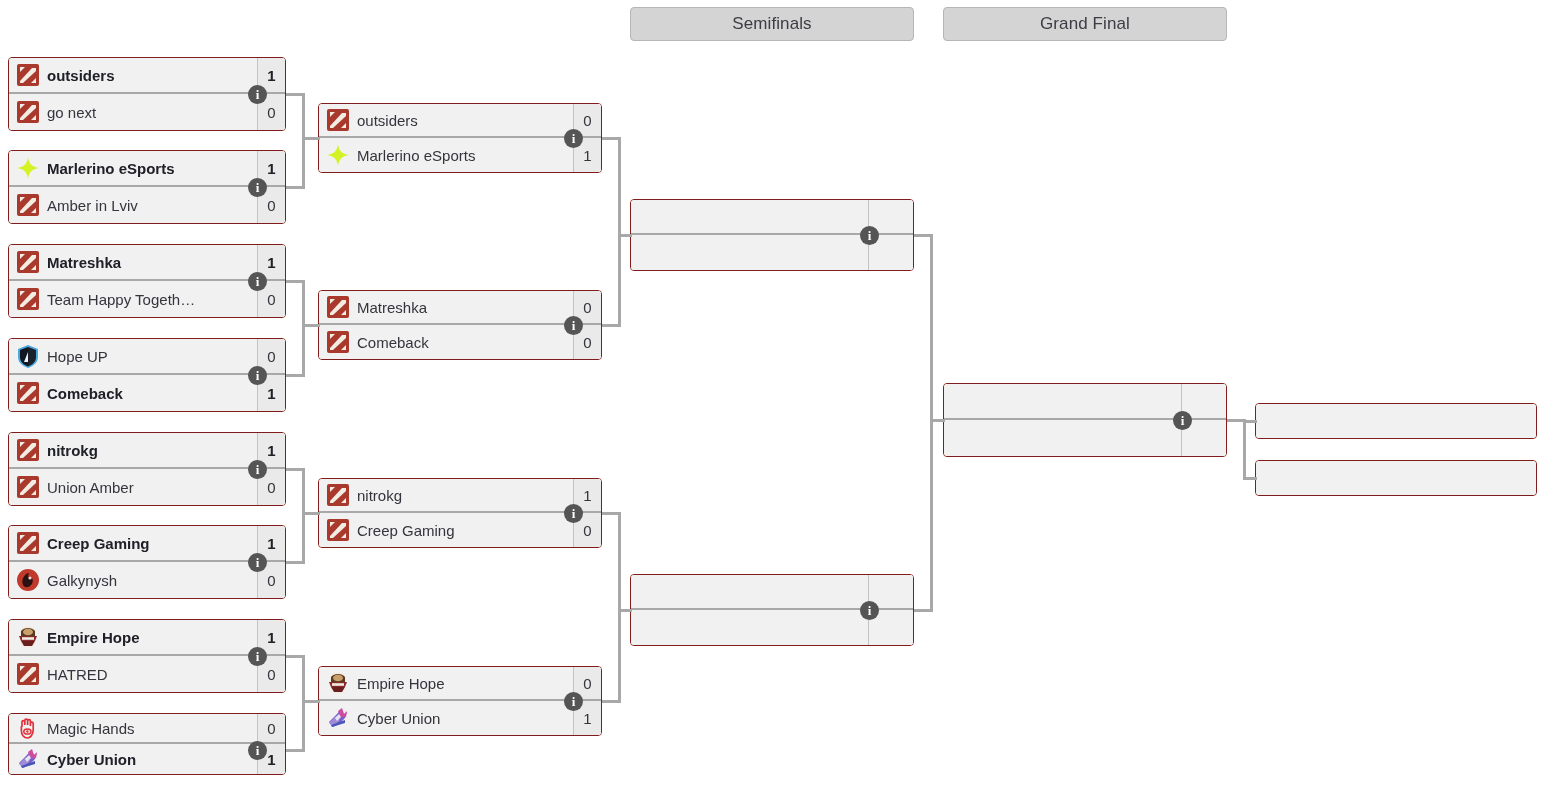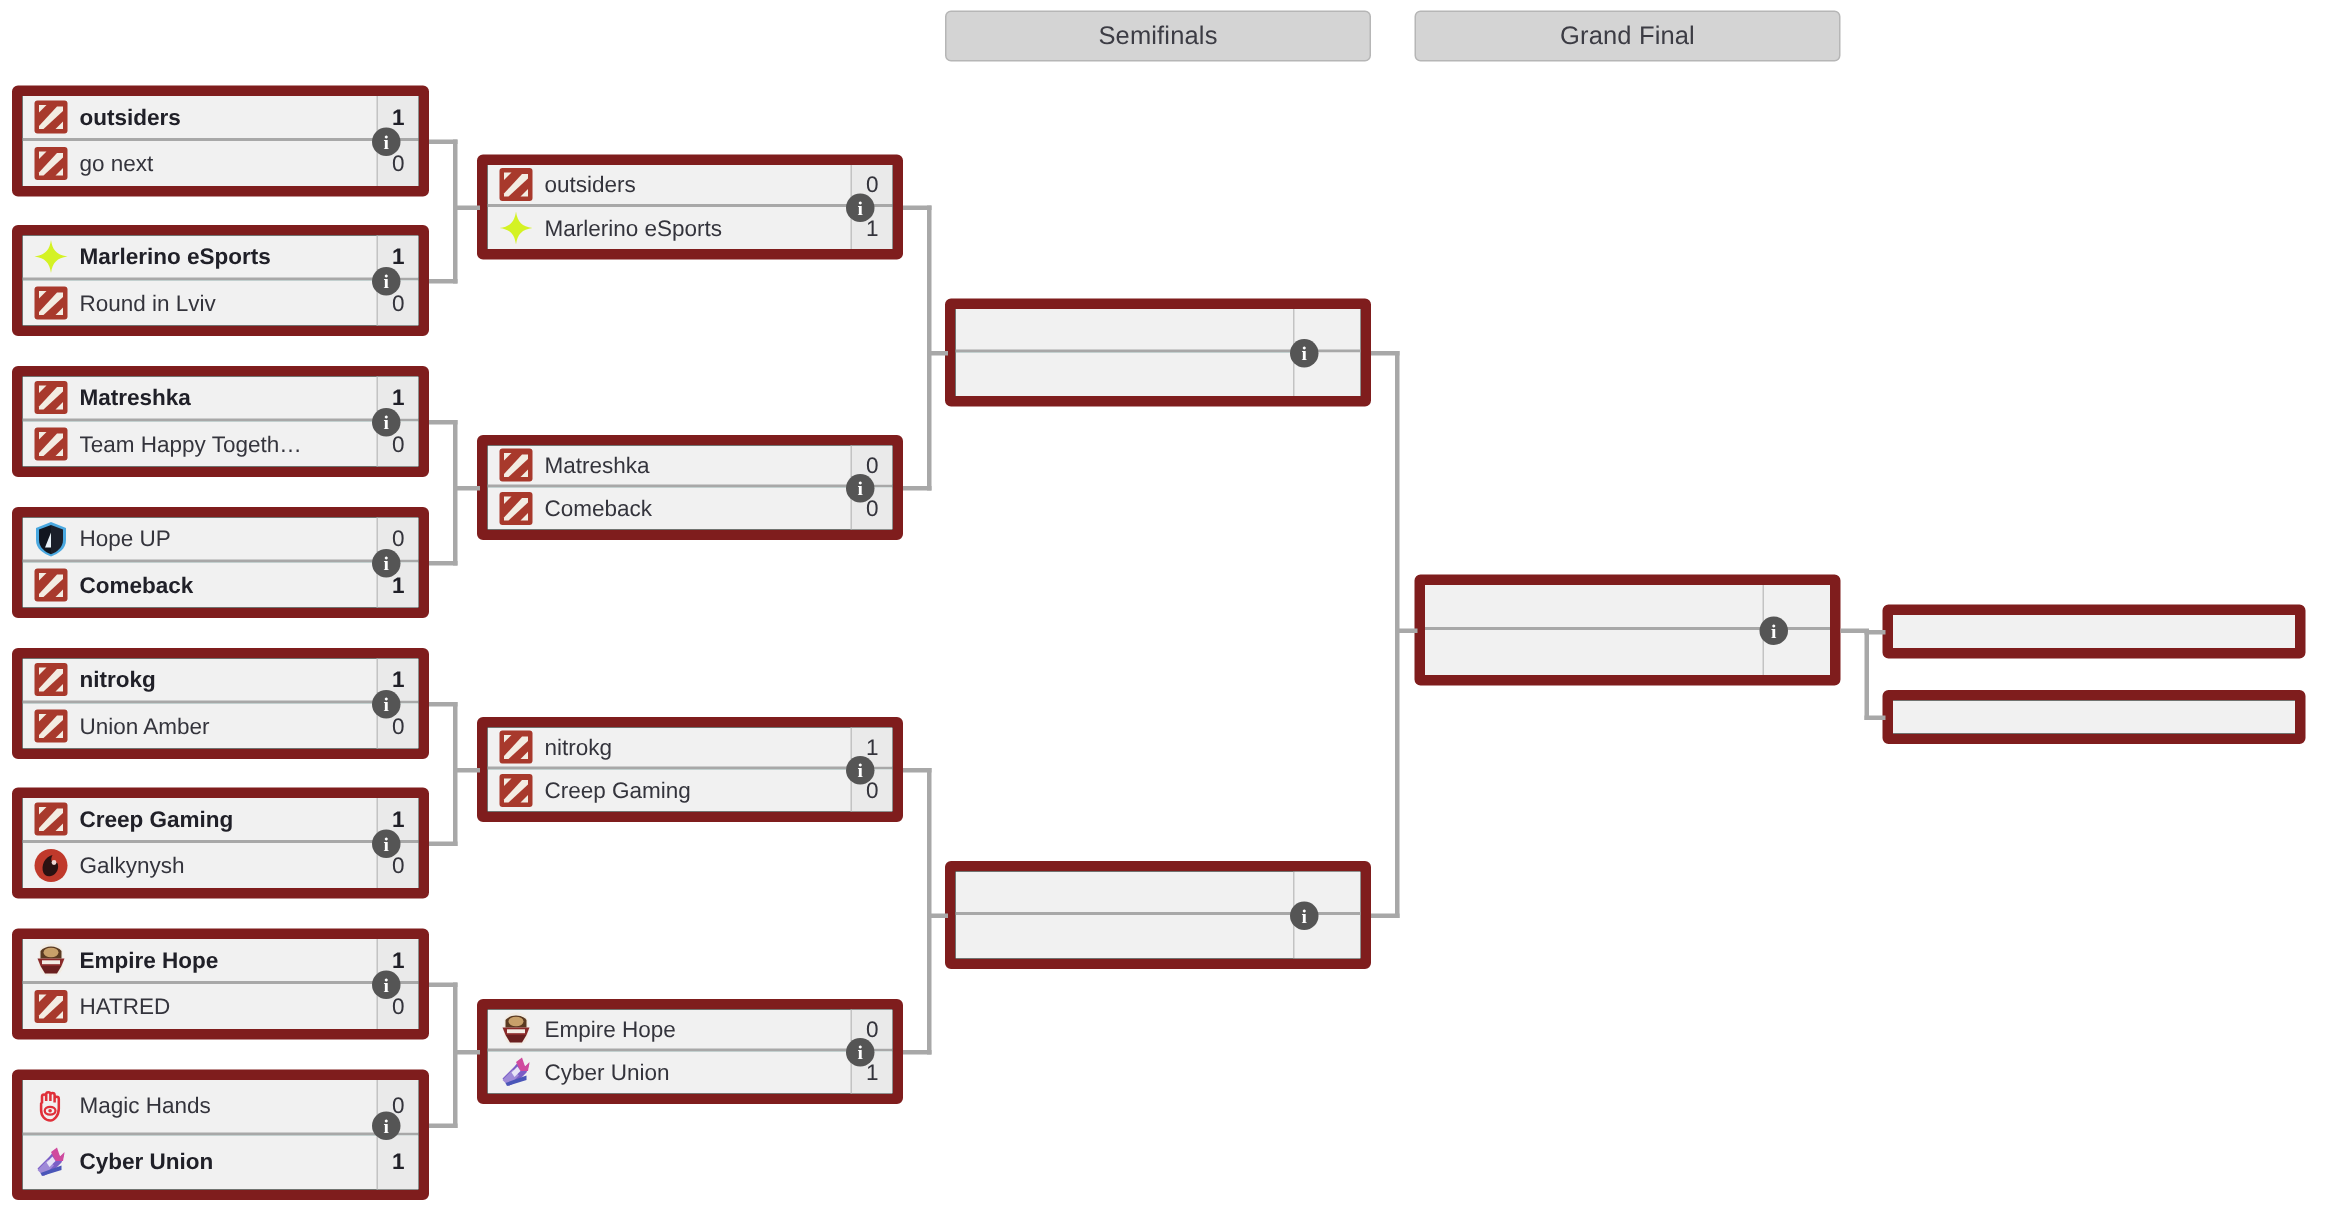--- a/index.html
+++ b/index.html
@@ -27,23 +27,23 @@
     align-items: center;
     justify-content: center;
     font-size: 17px;
     color: #3c3c44;
     letter-spacing: 0.1px;
   }
 
   
   .match {
     position: absolute;
-    border: 7px solid #7f1d1d;
+    border: 1px solid #7f1d1d;
     border-radius: 4px;
-    background: #0f766e;
+    background: #fef9c3;
     overflow: hidden;
   }
   .team-row {
     position: relative;
     display: flex;
     align-items: center;
     height: 50%;
     background: #f1f1f1;
   }
   .team-row.top { border-bottom: 2px solid #a8a8a8; }
@@ -175,21 +175,21 @@
       </div>
       <div class="team-row">
         <div class="logo-cell">
           <span class="logo"><svg width="26" height="26" viewBox="0 0 26 26">
               <rect x="2" y="2" width="22" height="22" rx="2" fill="#a8392c"></rect>
               <path d="M5 19 L17 6 L21 6 L21 9 L8 21 L5 21 Z" fill="#f3ece2"></path>
               <path d="M5 5 L10 5 L5 10 Z" fill="#f3ece2"></path>
               <path d="M21 21 L16 21 L21 16 Z" fill="#f3ece2"></path>
             </svg></span>
         </div>
-        <div class="team-name">Round in Lviv</div>
+        <div class="team-name">Amber in Lviv</div>
         <div class="score-cell" style="width: 28px; min-width: 28px;">0</div>
       </div>
     </div>
     <div class="info-badge" style="left: 248px; top: 177.5px;">i</div>
     <div class="match" style="left: 8px; top: 244px; width: 278px; height: 74px;">
       <div class="team-row top">
         <div class="logo-cell">
           <span class="logo"><svg width="26" height="26" viewBox="0 0 26 26">
               <rect x="2" y="2" width="22" height="22" rx="2" fill="#a8392c"></rect>
               <path d="M5 19 L17 6 L21 6 L21 9 L8 21 L5 21 Z" fill="#f3ece2"></path>
@@ -316,21 +316,21 @@
               <path d="M5 19 L17 6 L21 6 L21 9 L8 21 L5 21 Z" fill="#f3ece2"></path>
               <path d="M5 5 L10 5 L5 10 Z" fill="#f3ece2"></path>
               <path d="M21 21 L16 21 L21 16 Z" fill="#f3ece2"></path>
             </svg></span>
         </div>
         <div class="team-name">HATRED</div>
         <div class="score-cell" style="width: 28px; min-width: 28px;">0</div>
       </div>
     </div>
     <div class="info-badge" style="left: 248px; top: 646.5px;">i</div>
-    <div class="match" style="left: 8px; top: 713px; width: 278px; height: 87px;">
+    <div class="match" style="left: 8px; top: 713px; width: 278px; height: 62px;">
       <div class="team-row top">
         <div class="logo-cell">
           <span class="logo"><svg width="26" height="26" viewBox="0 0 26 26">
               <path d="M7 11 L7 7 A1.4 1.4 0 0 1 9.8 7 L9.8 10 L9.8 5.5 A1.4 1.4 0 0 1 12.6 5.5 L12.6 10 L12.6 6 A1.4 1.4 0 0 1 15.4 6 L15.4 11 L15.4 8.5 A1.4 1.4 0 0 1 18.2 8.5 L18.2 15 C18.2 20 15 23 12.6 23 C9 23 6.4 20 6.4 16 L6.4 12.5 A1.3 1.3 0 0 1 7 11 Z" fill="none" stroke="#e0303a" stroke-width="1.7"></path>
               <ellipse cx="12.4" cy="16.5" rx="3.6" ry="2.6" fill="none" stroke="#e0303a" stroke-width="1.5"></ellipse>
               <circle cx="12.4" cy="16.5" r="1.2" fill="#e0303a"></circle>
             </svg></span>
         </div>
         <div class="team-name">Magic Hands</div>
         <div class="score-cell" style="width: 28px; min-width: 28px;">0</div>

